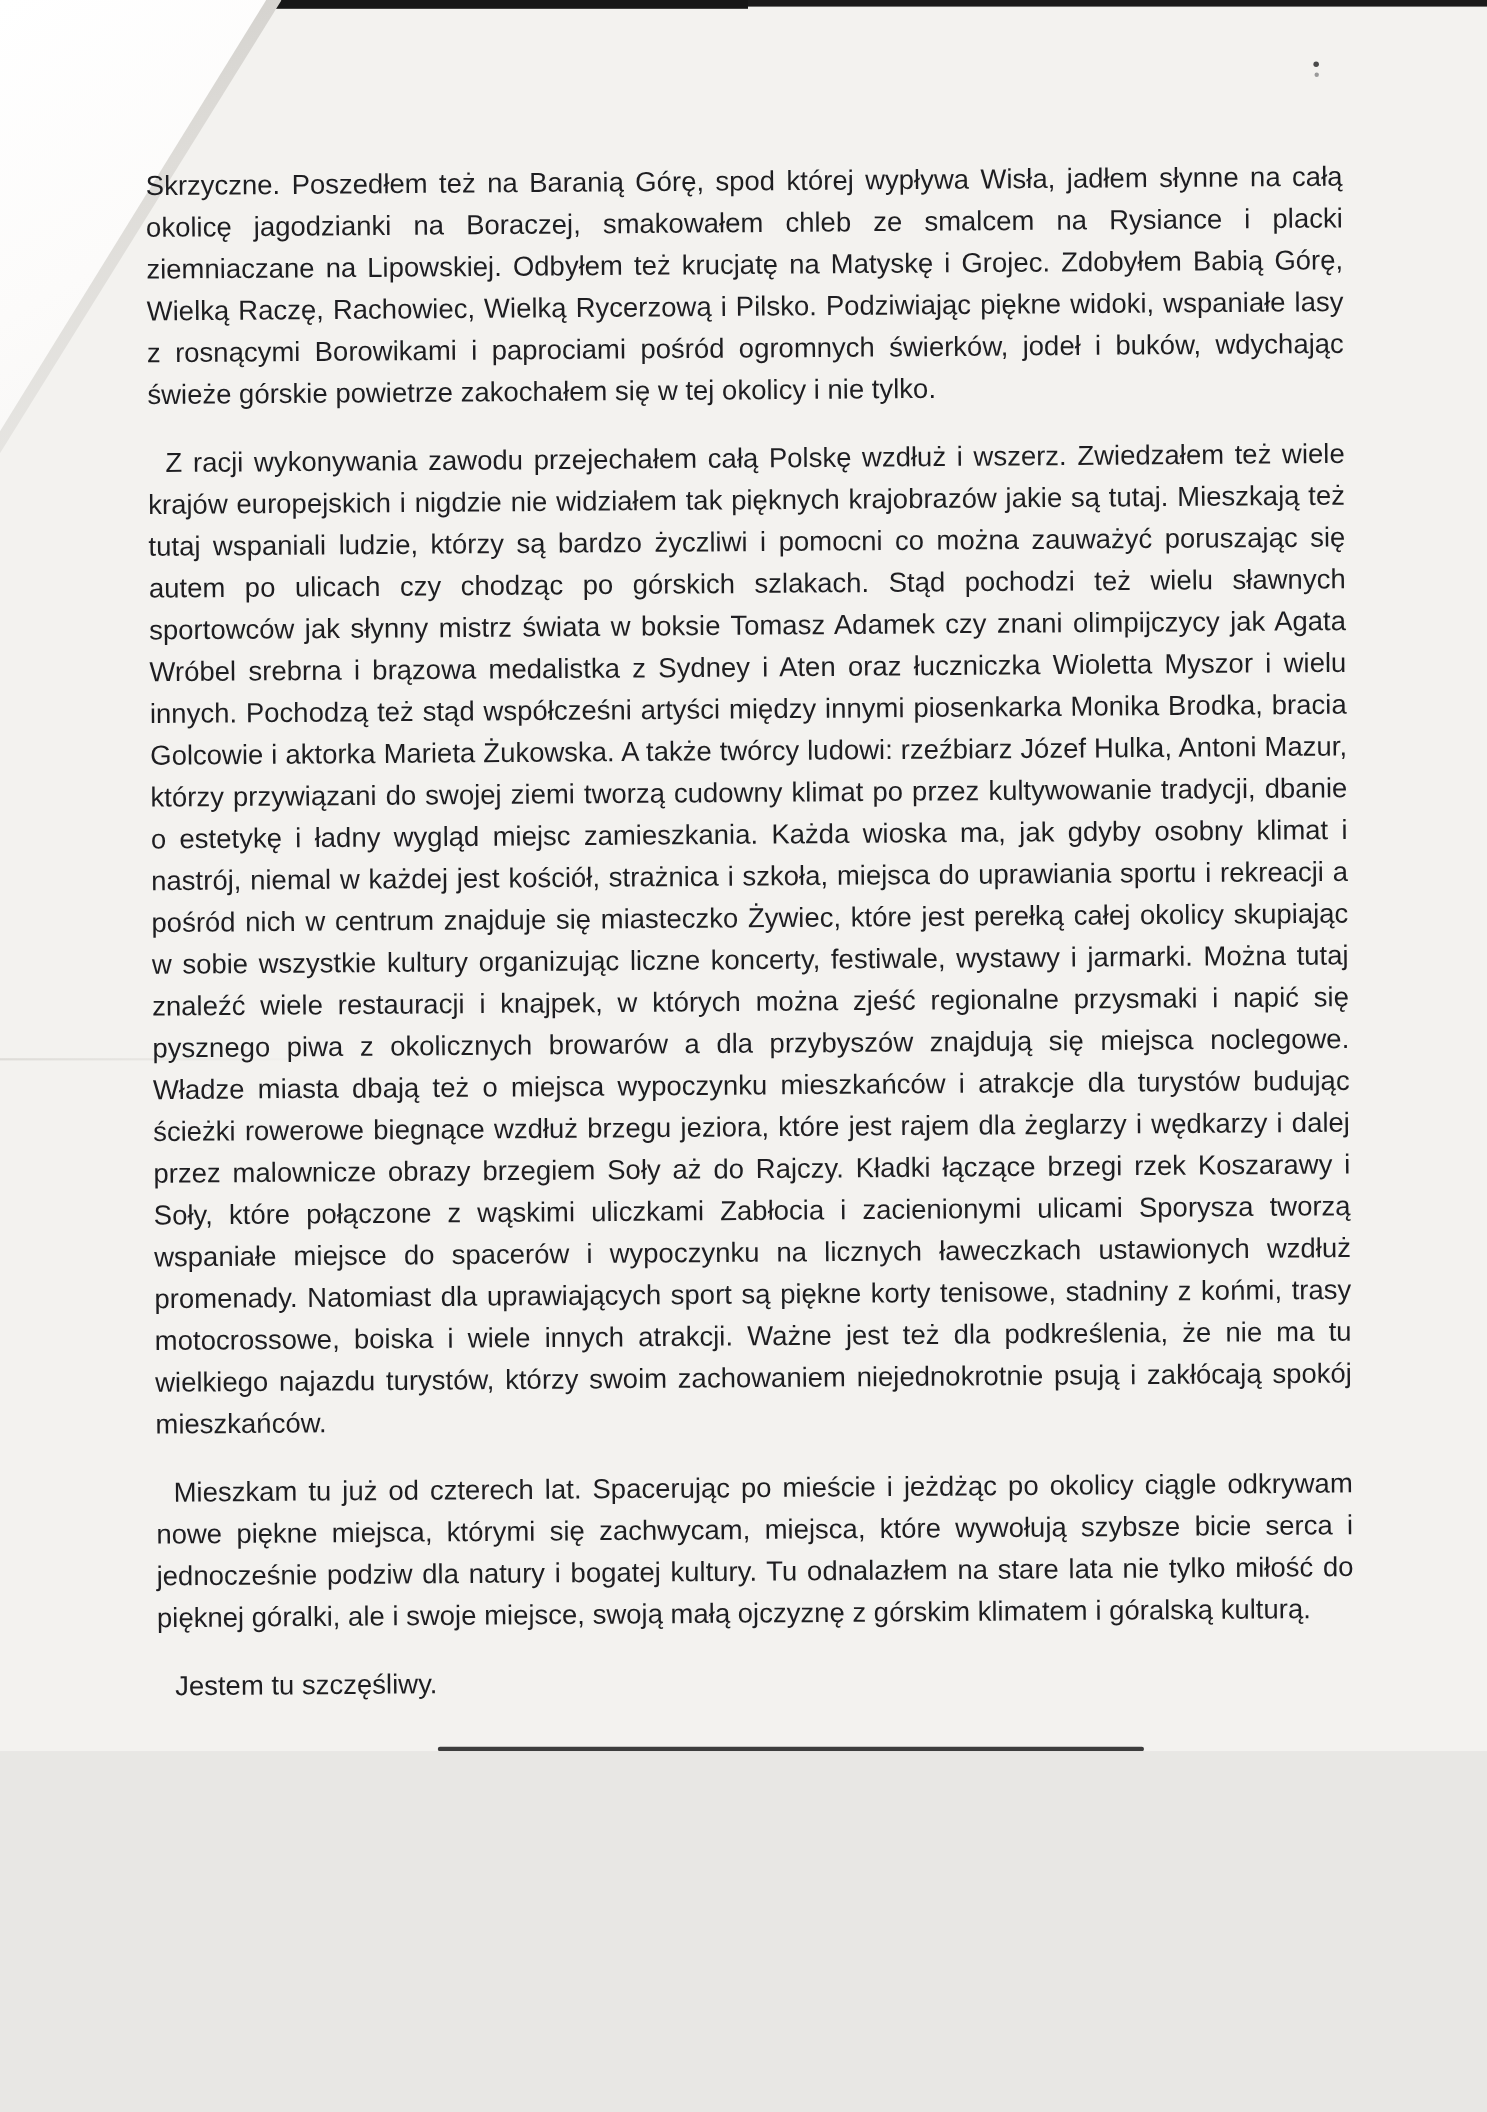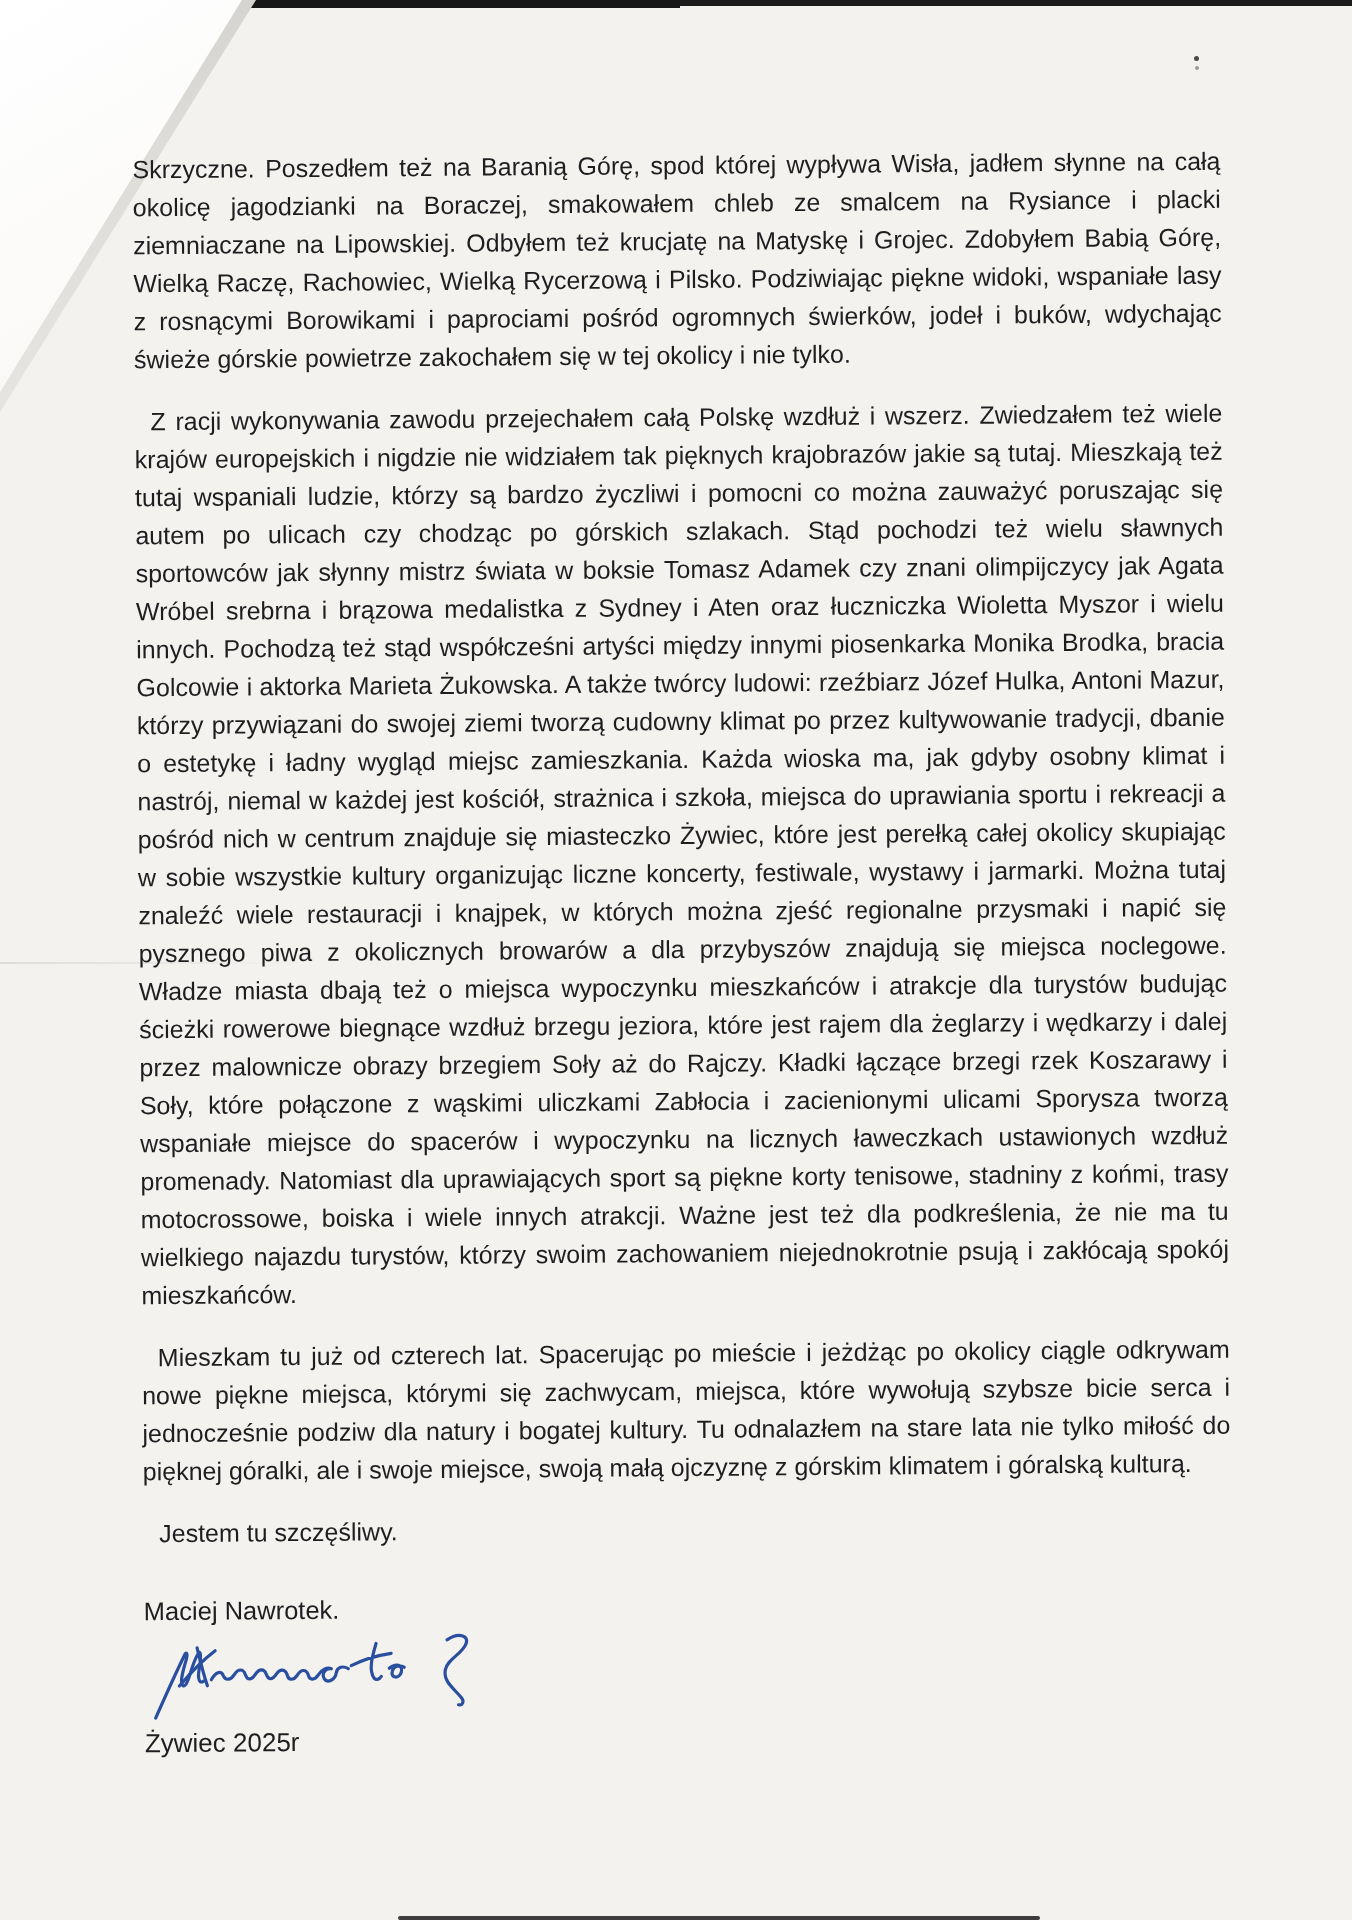--- a/index.html
+++ b/index.html
@@ -1,18 +1,18 @@
 <!DOCTYPE html>
 <html><head>
 <meta charset="utf-8">
 <style>
   html,body{margin:0;padding:0;background:#e8e7e4;}
   .page{
     position:relative;
-    width:1352px;height:1920px;
+    width:1352px;height:1592px;
     background:#f3f2ef;
     overflow:hidden;
     font-family:"Liberation Sans", sans-serif;
   }
   
   .edge-top{position:absolute;top:0;left:0;right:0;height:6px;background:#1b1b1b;}
   .edge-top-mid{position:absolute;top:0;left:0;width:680px;height:8px;background:#171717;}
   .edge-top-corner{position:absolute;top:0;left:0;width:46px;height:13px;background:#101010;}
   
   .fold-shadow{

